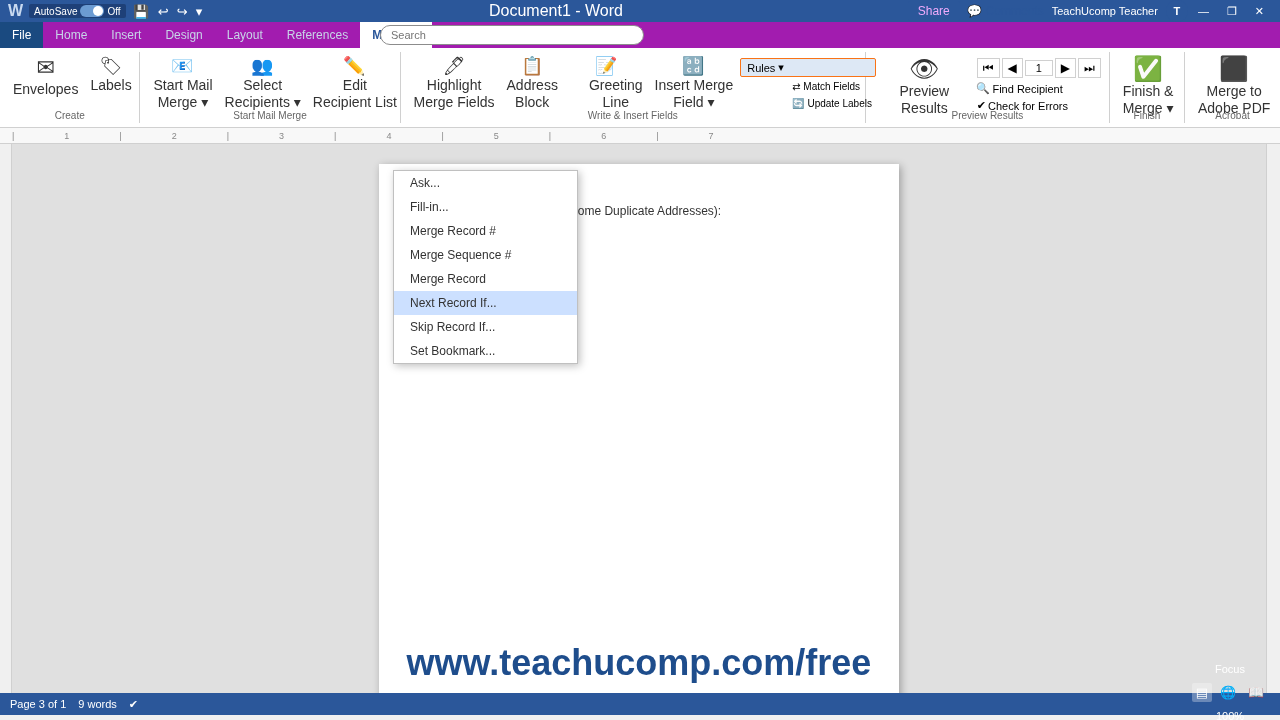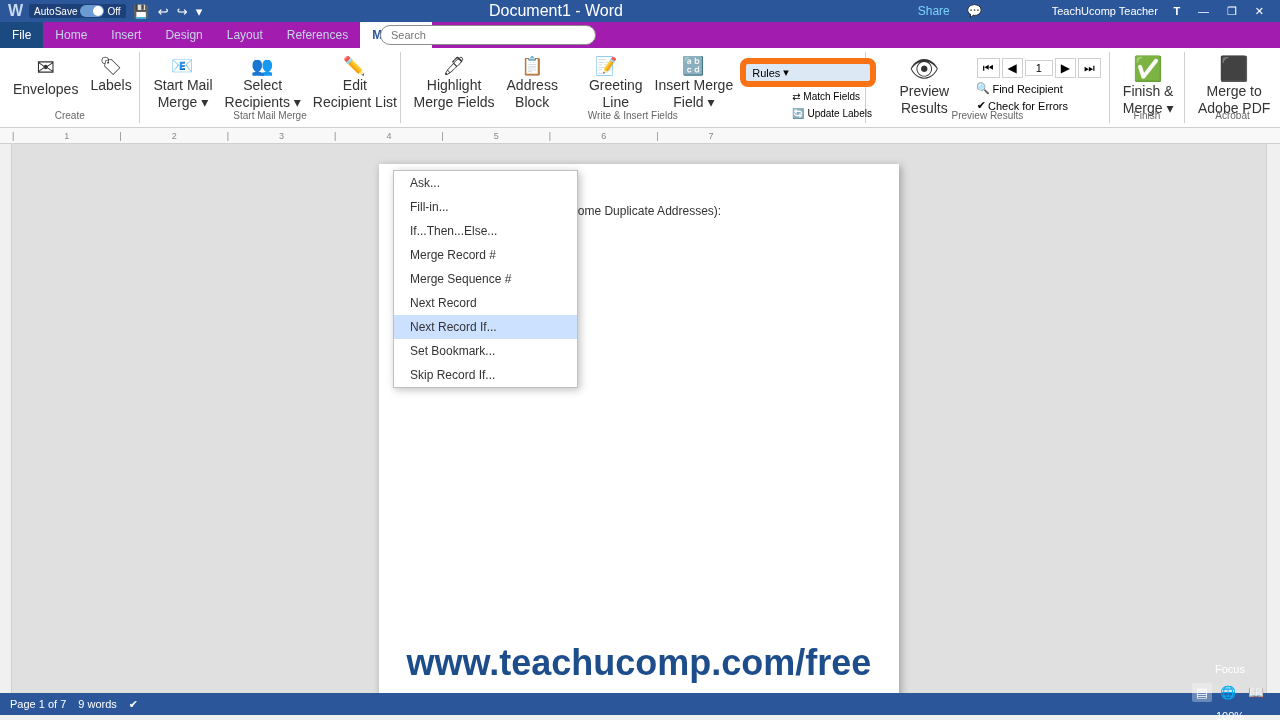--- a/index.html
+++ b/index.html
@@ -33,21 +33,21 @@
     .ribbon-group { display: flex; flex-direction: column; align-items: flex-start; padding: 2px 8px; border-right: 1px solid #d0d0d0; position: relative; }
     .ribbon-group:last-child { border-right: none; }
     .ribbon-group-label { font-size: 10px; color: #666; position: absolute; bottom: 2px; left: 0; right: 0; text-align: center; }
     .ribbon-btns { display: flex; align-items: flex-start; gap: 2px; flex: 1; }
     .ribbon-btn { display: flex; flex-direction: column; align-items: center; cursor: pointer; padding: 3px 5px; border-radius: 3px; min-width: 40px; font-size: 10px; color: #333; gap: 2px; }
     .ribbon-btn-icon { font-size: 22px; line-height: 1; }
     .ribbon-btn-label { font-size: 14px; text-align: center; line-height: 1.2; }
     .ribbon-small-btn { display: flex; align-items: center; gap: 4px; cursor: pointer; padding: 2px 4px; border-radius: 2px; font-size: 11px; white-space: nowrap; margin-left: 48px; }
 
     
-    .search-bar { position: absolute; top: 6px; left: 50%; transform: translateX(-50%); width: 216px; }
+    .search-bar { position: absolute; top: 6px; left: 50%; transform: translateX(-50%); width: 264px; }
     .search-input { width: 100%; height: 20px; border: 1px solid #8c8c8c; border-radius: 10px; padding: 2px 10px; font-size: 11px; background: white; }
 
     
     .ruler { height: 16px; background: #f8f8f8; border-bottom: 1px solid #d0d0d0; display: flex; align-items: center; padding: 0 4px; font-size: 9px; color: #888; overflow: hidden; }
 
     
     .main-area { display: flex; height: calc(720px - 22px - 26px - 85px - 16px - 22px); background: #e8e8e8; }
     .sidebar-left { width: 12px; background: #f0f0f0; border-right: 1px solid #d0d0d0; }
     .sidebar-right { width: 14px; background: #f0f0f0; border-left: 1px solid #d0d0d0; }
     .doc-area { flex: 1; overflow: hidden; background: #e0e0e0; display: flex; justify-content: center; padding: 20px; }
@@ -74,27 +74,27 @@
     .menu-item {
       padding: 5px 16px;
       font-size: 12px;
       cursor: pointer;
       color: #333;
       white-space: nowrap;
     }
     .menu-item.highlighted { background: #cce0ff; }
 
     
-    .rules-btn { background: #dde8f5; border: 6px solid #f97316; border-radius: 8px; padding: 2px 6px; font-size: 11px; cursor: pointer; display: flex; align-items: center; gap: 3px; }
+    .rules-btn { background: #dde8f5; border: 1px solid #f97316; border-radius: 2px; padding: 2px 6px; font-size: 11px; cursor: pointer; display: flex; align-items: center; gap: 3px; }
 
     
     .watermark { position: absolute; bottom: 30px; left: 0; right: 0; text-align: center; color: #1e4d8c; font-size: 36px; font-weight: bold; }
 
     .share-comments { display: flex; align-items: center; gap: 8px; }
-    .share-btn { background: #2b579a; color: #7dd3fc; border: none; padding: 3px 10px; border-radius: 2px; font-size: 12px; cursor: pointer; }
+    .share-btn { background: #2b579a; color: #f0abfc; border: none; padding: 3px 10px; border-radius: 2px; font-size: 12px; cursor: pointer; }
     .comments-btn { color: #2b579a; font-size: 12px; cursor: pointer; display: flex; align-items: center; gap: 3px; }
     .user-badge { background: #2b579a; color: white; width: 22px; height: 22px; border-radius: 50%; display: flex; align-items: center; justify-content: center; font-size: 11px; font-weight: bold; }
 
     .nav-controls { display: flex; align-items: center; gap: 2px; }
     .nav-btn { background: none; border: 1px solid #d0d0d0; padding: 2px 5px; cursor: pointer; font-size: 12px; }
     .nav-input { width: 28px; text-align: center; border: 1px solid #d0d0d0; font-size: 11px; padding: 1px; }
 
     .preview-check { display: flex; align-items: center; gap: 2px; font-size: 11px; }
 
     .doc-text { font-size: 12px; color: #333; }
@@ -310,32 +310,31 @@
       </p>
       <div class="watermark">www.teachucomp.com/free</div>
     </div>
   </div>
   <div class="sidebar-right"></div>
 </div>
 
 <div class="dropdown-menu">
   <div class="menu-item">Ask...</div>
   <div class="menu-item">Fill-in...</div>
-  <div class="menu-item">If...Then...Else...</div>
   <div class="menu-item">Merge Record #</div>
   <div class="menu-item">Merge Sequence #</div>
-  <div class="menu-item">Next Record</div>
+  <div class="menu-item">Merge Record</div>
   <div class="menu-item highlighted">Next Record If...</div>
+  <div class="menu-item">Skip Record If...</div>
   <div class="menu-item">Set Bookmark...</div>
-  <div class="menu-item">Skip Record If...</div>
 </div>
 
 <div class="status-bar">
   <div class="status-bar-left">
-    <span>Page 1 of 7</span>
+    <span>Page 3 of 1</span>
     <span>9 words</span>
     <span>✔</span>
   </div>
   <div class="status-bar-right">
     <span style="cursor:pointer;">Focus</span>
     <div style="display:flex;gap:4px;">
       <span class="view-btn active" title="Print Layout">▤</span>
       <span class="view-btn" title="Web Layout">🌐</span>
       <span class="view-btn" title="Read Mode">📖</span>
     </div>

